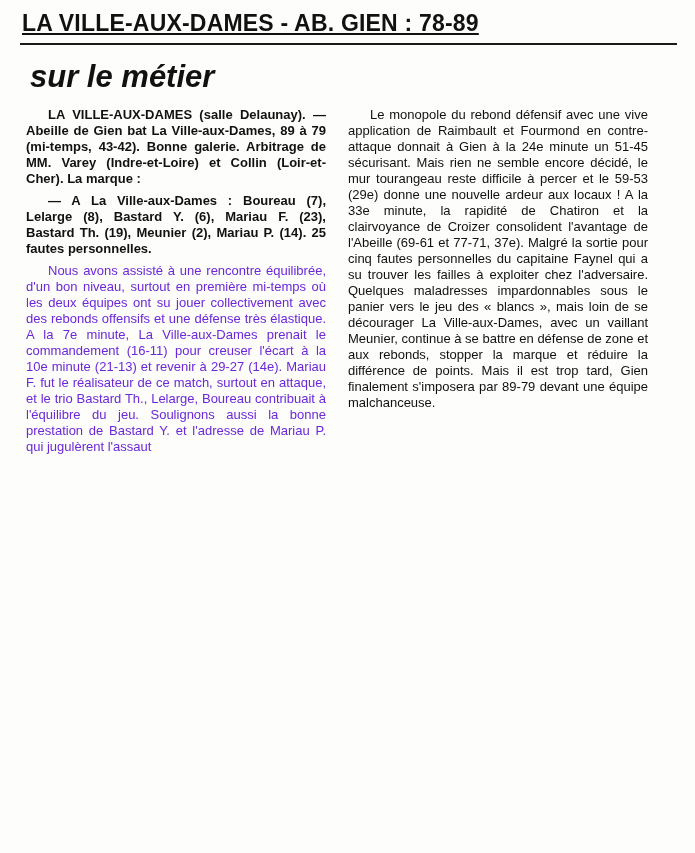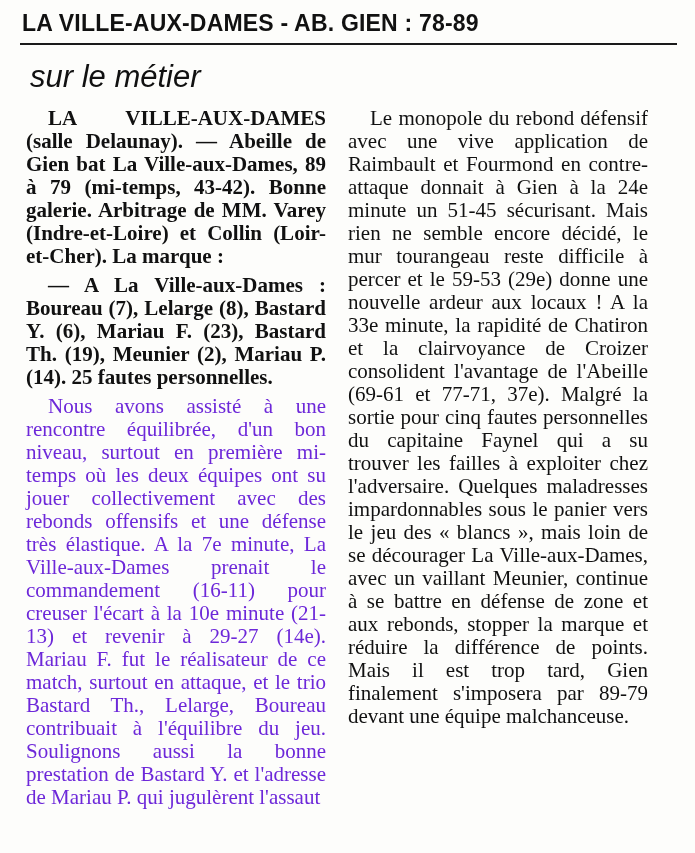--- a/index.html
+++ b/index.html
@@ -22,46 +22,47 @@
     padding: 0;
     box-sizing: border-box;
   }
   .headline {
     font-size: 23px;
     font-weight: bold;
     letter-spacing: 0.2px;
     padding: 10px 0 4px 22px;
     white-space: nowrap;
     font-family: "Liberation Sans", sans-serif;
+    text-decoration: underline;
   }
   .rule {
     height: 2px;
     background: #1a1a1a;
     margin: 2px 18px 0 20px;
   }
   .title {
     font-size: 31px;
-    font-weight: normal;
+    font-weight: bold;
     font-style: italic;
     padding: 14px 0 6px 30px;
     font-family: "Liberation Sans", sans-serif;
   }
   .columns {
     display: flex;
     gap: 22px;
     padding: 6px 22px 0 26px;
     box-sizing: border-box;
   }
   .col {
     width: 300px;
-    font-size: 21px;
-    line-height: 23px;
+    font-size: 13px;
+    line-height: 16px;
     text-align: justify;
     text-justify: inter-word;
-    font-family: Liberation Serif, serif;
+    font-family: Liberation Sans, sans-serif;
   }
   .col p {
     margin: 0 0 0 0;
   }
   .col p + p {
     margin-top: 6px;
   }
   .ind {
     text-indent: 22px;
   }

